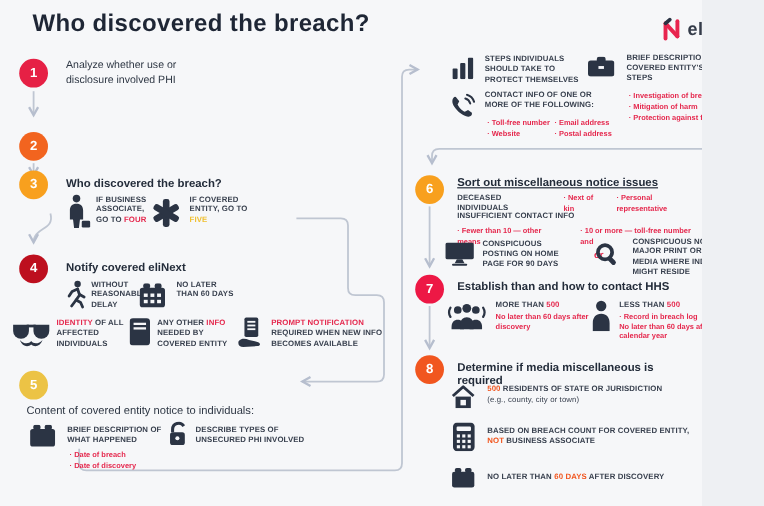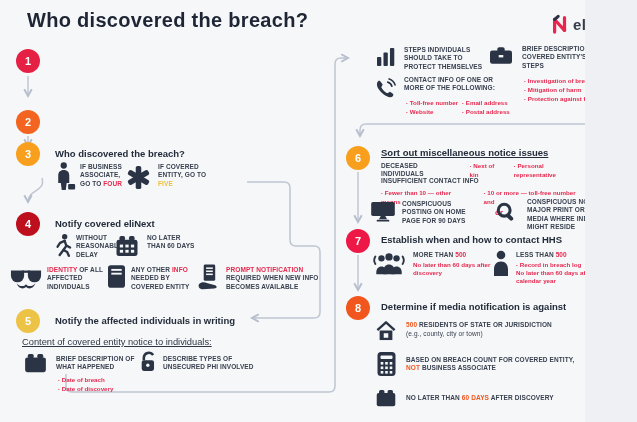--- a/index.html
+++ b/index.html
@@ -17,21 +17,21 @@
   .j{text-align:justify;}
   .cap{font-size:6.5px;font-weight:700;color:#39414f;line-height:1.3;letter-spacing:.1px;}
   .red{color:#e5294e;}
   .org{color:#f1561f;}
   .yel{color:#f0c033;}
   .rnote{font-size:6.2px;font-weight:700;color:#e5294e;line-height:1.45;}
   .b{display:block;}
   .b::before{content:"·  ";}
   .icon svg{display:block;}
   .ic{fill:#2b3444;}
-  .mid{font-size:9.3px;color:#2e3744;text-decoration:underline;}
+  .mid{font-size:9.3px;color:#2e3744;}
   .brand{font-size:15px;font-weight:700;color:#343b49;letter-spacing:.3px;}
   .or{font-size:8px;font-weight:800;color:#e5294e;}
 </style>
 </head>
 <body>
 
 <div class="canvas">
 
   <svg class="abs" style="left:0;top:0;" width="637" height="422">
     <defs>
@@ -59,20 +59,21 @@
         <path d="M4 21 V7" stroke="#e8254f" stroke-width="3.6" stroke-linecap="round"></path>
         <path d="M4 7 L15 19" stroke="#e8254f" stroke-width="3.6" stroke-linecap="round"></path>
         <path d="M15 19 V5" stroke="#e8254f" stroke-width="3.6" stroke-linecap="round"></path>
         <path d="M4 7 L8 3.5" stroke="#2b3444" stroke-width="3.4" stroke-linecap="round"></path>
       </svg>
     </span>
     <span class="brand">eliNext</span>
   </div>
 
   <div class="abs circle c1" style="left:16px;top:49px;">1</div>
+  <div class="abs body-txt" style="left:55px;top:49px;width:125px;">Analyze whether use or disclosure involved PHI</div>
 
   <div class="abs circle c2" style="left:16px;top:110px;">2</div>
 
   <div class="abs circle c3" style="left:16px;top:142px;">3</div>
   <div class="abs h" style="left:55px;top:148px;">Who discovered the breach?</div>
 
   <div class="abs icon" style="left:55px;top:161px;">
     <svg width="21" height="30" viewBox="0 0 24 32" class="ic">
       <circle cx="10" cy="4" r="3.6"></circle>
       <path d="M10 9c-4.2 0-6.3 2.6-6.3 6.3V24h3l1 8h4.6l1-8h3V15.3C16.3 11.6 14.2 9 10 9z"></path>
@@ -151,21 +152,20 @@
           <rect x="9.5" y="3" width="7" height="1.6"></rect>
           <rect x="9.5" y="6.2" width="7" height="1.6"></rect>
           <rect x="9.5" y="9.4" width="7" height="1.6"></rect>
         </g>
       <path d="M2 20.5c3-3 6-2 9-1l8 2c2.3 1 2 3.2-1 3.4l-12 .8c-3.2 0-5.1-2.2-4-5.2z"></path>
     </svg>
   </div>
   <div class="abs cap" style="left:226px;top:266px;width:100px;"><span class="red">PROMPT NOTIFICATION</span><span> REQUIRED WHEN NEW INFO BECOMES AVAILABLE</span></div>
 
   <div class="abs circle c5" style="left:16px;top:309px;">5</div>
-  <div class="abs h" style="left:55px;top:315px;width:190px;">Notify the affected individuals in writing</div>
 
   <div class="abs mid" style="left:22px;top:337px;">Content of covered entity notice to individuals:</div>
 
   <div class="abs icon" style="left:24px;top:354px;">
     <svg width="23" height="19" viewBox="0 0 24 22" class="ic">
       <rect x="3" y="0" width="7" height="5" rx="2"></rect>
         <rect x="14" y="0" width="7" height="5" rx="2"></rect>
       <rect x="0" y="4" width="24" height="17" rx="2.5"></rect>
     </svg>
   </div>
@@ -249,21 +249,21 @@
   <div class="abs or" style="left:495px;top:208px;">or</div>
   <div class="abs icon" style="left:496px;top:202px;">
     <svg width="20" height="20" viewBox="0 0 22 22">
       <circle cx="9" cy="9" r="6.5" fill="none" stroke="#2b3444" stroke-width="3.4"></circle>
       <rect x="13.5" y="12" width="9" height="4.4" rx="2.2" transform="rotate(45 13.5 12)" class="ic"></rect>
     </svg>
   </div>
   <div class="abs cap" style="left:527px;top:198px;width:106px;">CONSPICUOUS NOTICE IN MAJOR PRINT OR BROADCAST MEDIA WHERE INDIVIDUALS MIGHT RESIDE</div>
 
   <div class="abs circle c7" style="left:346px;top:229px;">7</div>
-  <div class="abs h" style="left:381px;top:234px;">Establish when and how to contact HHS</div>
+  <div class="abs h" style="left:381px;top:234px;">Establish than and how to contact HHS</div>
 
   <div class="abs icon" style="left:373px;top:252px;">
     <svg width="32" height="24" viewBox="0 0 34 24" class="ic">
       <path d="M2.5 4q-2.5 4 0 8" fill="none" stroke="#2b3444" stroke-width="2" stroke-linecap="round"></path>
       <path d="M31.5 4q2.5 4 0 8" fill="none" stroke="#2b3444" stroke-width="2" stroke-linecap="round"></path>
       <circle cx="9" cy="6" r="3.4"></circle>
         <circle cx="25" cy="6" r="3.4"></circle>
         <circle cx="17" cy="4.5" r="3.9"></circle>
       <path d="M3.5 21c0-4 2.3-6.3 5.5-6.3S14.5 17 14.5 21v2h-11z"></path>
       <path d="M19.5 21c0-4 2.3-6.3 5.5-6.3S30.5 17 30.5 21v2h-11z"></path>
@@ -279,21 +279,21 @@
       <path d="M9 11.5c-4.5 0-7 3.2-7 7.8V26h14v-6.7c0-4.6-2.5-7.8-7-7.8z"></path>
     </svg>
   </div>
   <div class="abs cap" style="left:516px;top:251px;"><span>LESS THAN </span><span class="red">500</span></div>
   <div class="abs rnote" style="left:516px;top:261px;width:120px;line-height:1.3;">
     <span class="b" style="display:block;">Record in breach log</span>
     <span style="display:block;">No later than 60 days after end of calendar year</span>
   </div>
 
   <div class="abs circle c8" style="left:346px;top:296px;">8</div>
-  <div class="abs h" style="left:381px;top:301px;">Determine if media notification is against</div>
+  <div class="abs h" style="left:381px;top:301px;">Determine if media miscellaneous is required</div>
 
   <div class="abs icon" style="left:376px;top:320px;">
     <svg width="20" height="21" viewBox="0 0 22 22">
       <path d="M1.5 10.5L11 2l9.5 8.5" fill="none" stroke="#2b3444" stroke-width="2.6" stroke-linejoin="round"></path>
       <rect x="4" y="11" width="14" height="10.5" class="ic"></rect>
       <rect x="8.5" y="14" width="5" height="5" fill="#f6f7f9"></rect>
     </svg>
   </div>
   <div class="abs cap" style="left:406px;top:321px;width:180px;font-weight:700;"><span class="org">500</span><span> RESIDENTS OF STATE OR JURISDICTION</span></div>
   <div class="abs cap" style="left:406px;top:330px;width:180px;font-weight:400;">(e.g., county, city or town)</div>

